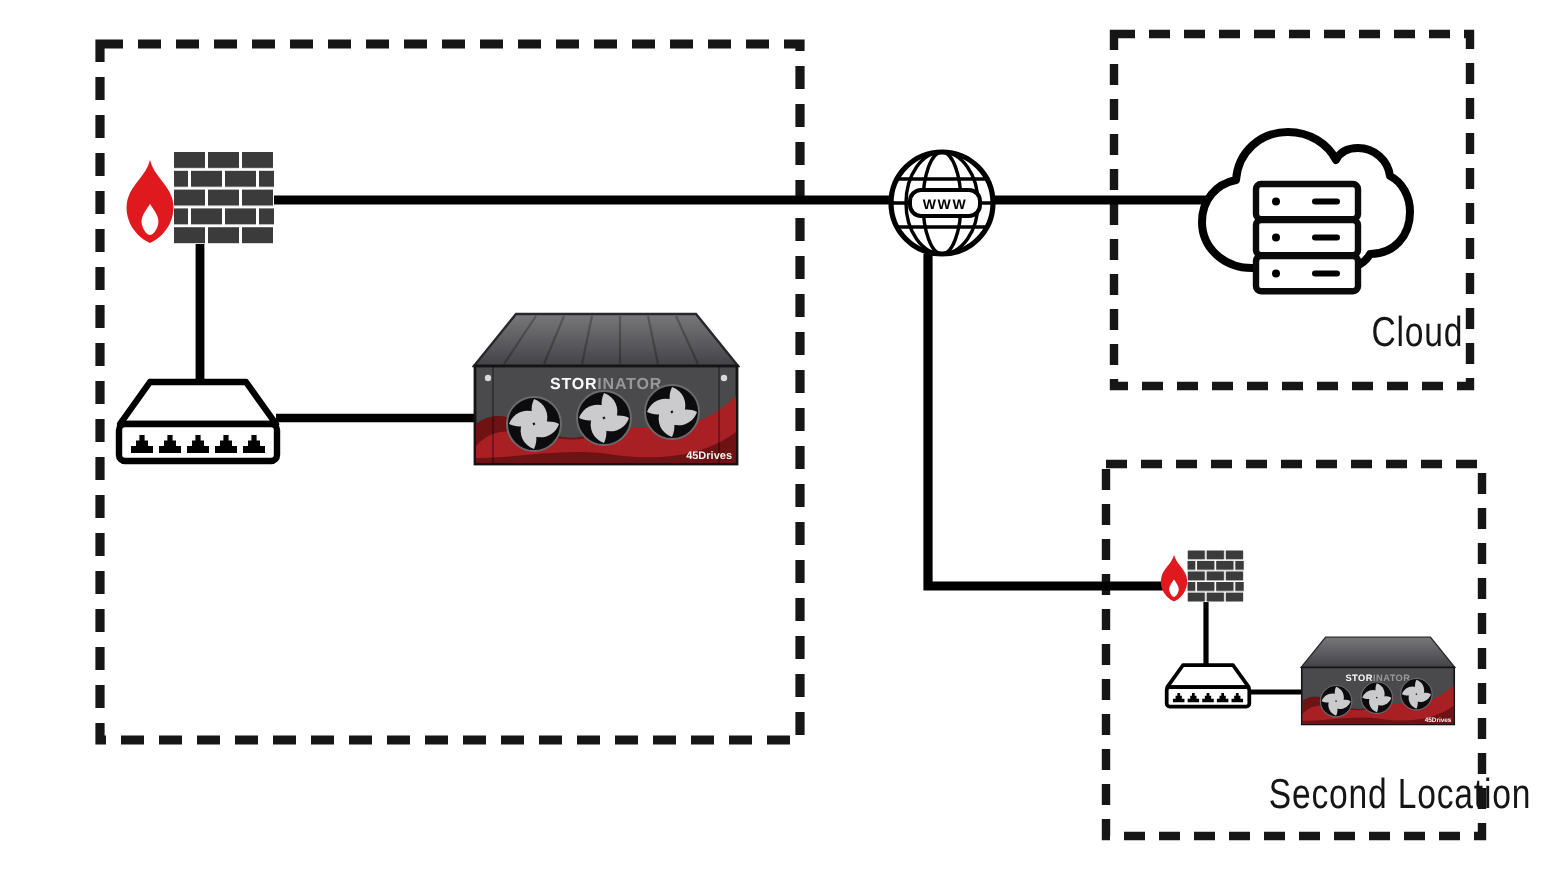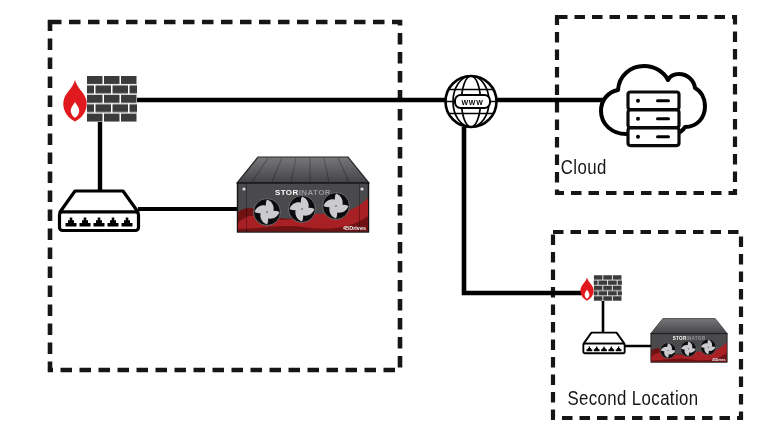--- a/index.html
+++ b/index.html
@@ -2,21 +2,21 @@
 <html><head>
 <meta charset="utf-8">
 <style>
   html,body{margin:0;padding:0;background:#fff;}
   #canvas{
     position:relative;width:774px;height:443px;background:#ffffff;overflow:hidden;
     font-family:"Liberation Sans",sans-serif;
   }
   .abs{position:absolute;}
   .region-label{
-    position:absolute;text-align:left;color:#151515;font-size:21px;
+    position:absolute;text-align:right;color:#151515;font-size:21px;
     font-weight:400;white-space:nowrap;
   }
   .region-label .condense{display:inline-block;transform:scaleX(.8);letter-spacing:.5px;}
   svg{display:block;}
   svg text{font-family:"Liberation Sans",sans-serif;}
 </style>
 </head>
 <body>
 
 <div id="canvas">

